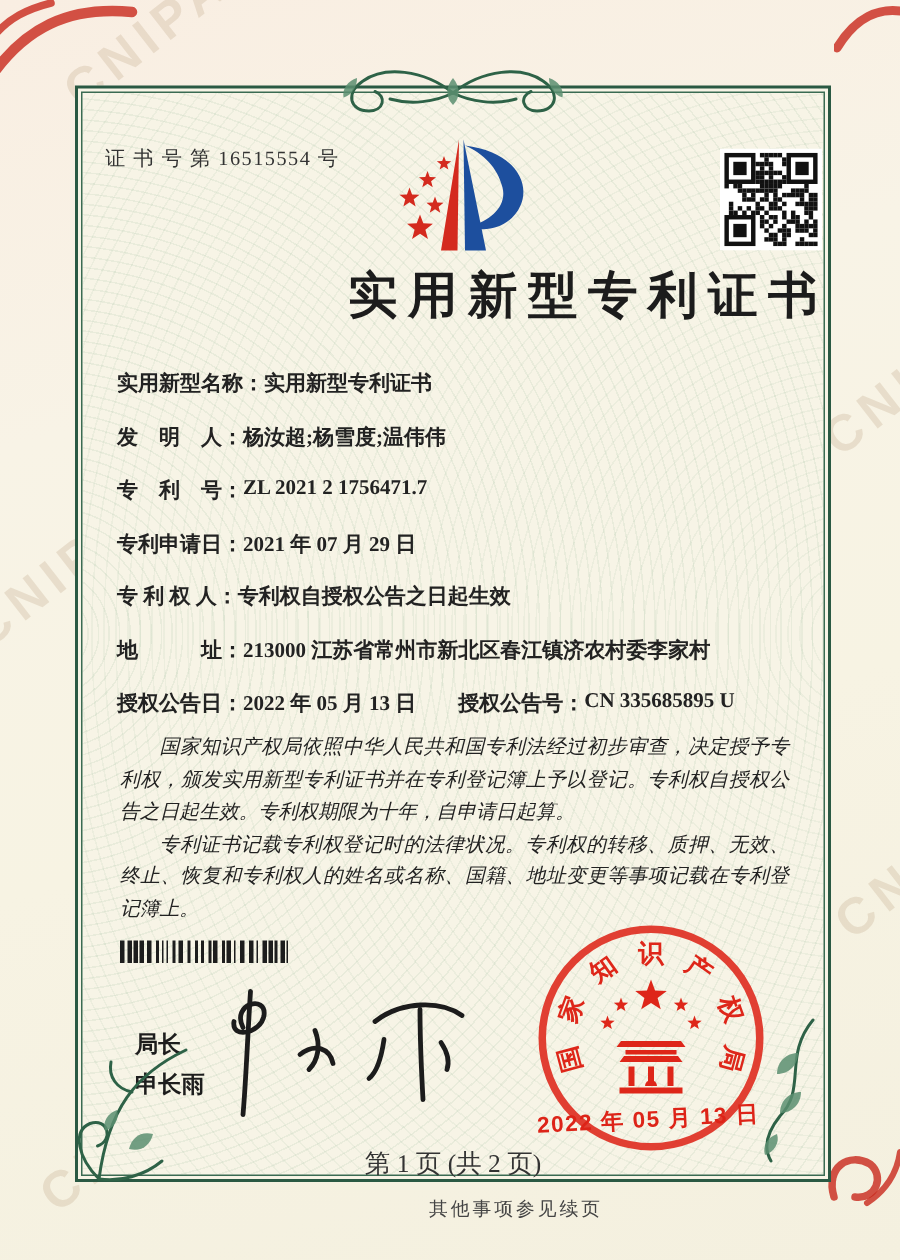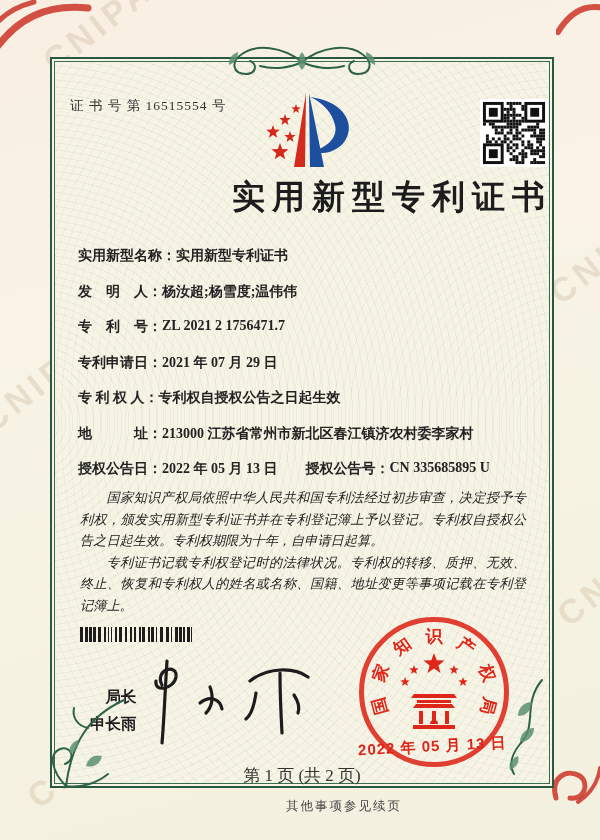--- a/index.html
+++ b/index.html
@@ -29,21 +29,21 @@
   
   #paras{left:28px;top:428px;width:446px;font-size:13.2px;line-height:21.5px;
     color:#222;text-align:justify;font-style:italic;}
   #paras p{margin:0;text-indent:2em;font-weight:500;}
   
   #barcode{left:28px;top:568px;width:232px;height:15px;display:flex;align-items:stretch;}
   #barcode .b{background:#1d1d1d;}
   #barcode .s{background:transparent;}
   
   #director{left:38px;top:624px;font-family:"Liberation Sans","DejaVu Sans",sans-serif;
-    font-weight:bold;font-size:15.5px;color:#1d1d1d;line-height:27px;text-align:right;}
+    font-weight:bold;font-size:15.5px;color:#1d1d1d;line-height:27px;}
   #sig-svg{left:82px;top:592px;}
   
   #seal{left:302px;top:553px;width:160px;height:160px;}
   #seal .ring{position:absolute;inset:5px;border:5px solid rgba(222,38,25,.88);border-radius:50%;}
   #seal .ch{position:absolute;font-size:17px;font-weight:bold;color:#de2619;
     font-family:"Liberation Sans","DejaVu Sans",sans-serif;}
   #seal-date{left:306px;top:678px;width:160px;font-size:15px;font-weight:bold;color:#dd2418;
     transform:rotate(-3deg);letter-spacing:1px;white-space:pre;
     font-family:"Liberation Sans","DejaVu Sans",sans-serif;}
   #footer-page{left:0;top:705px;width:100%;text-align:center;font-size:17px;color:#333;}

